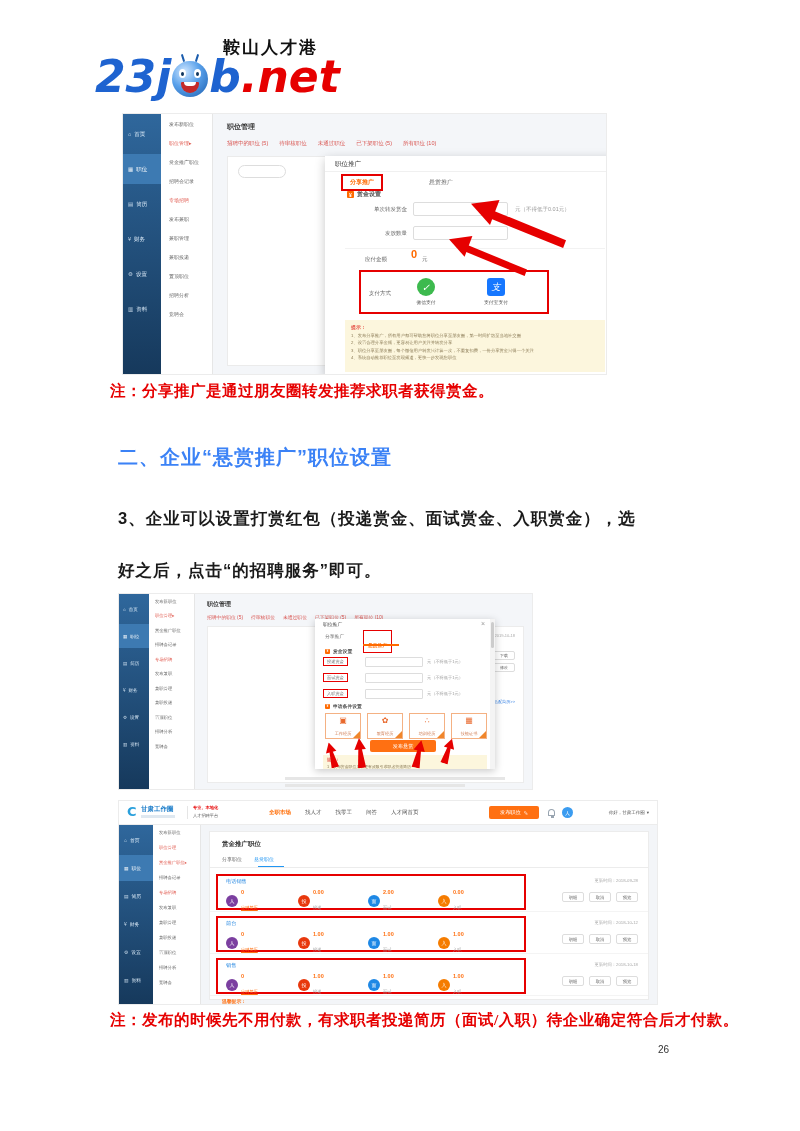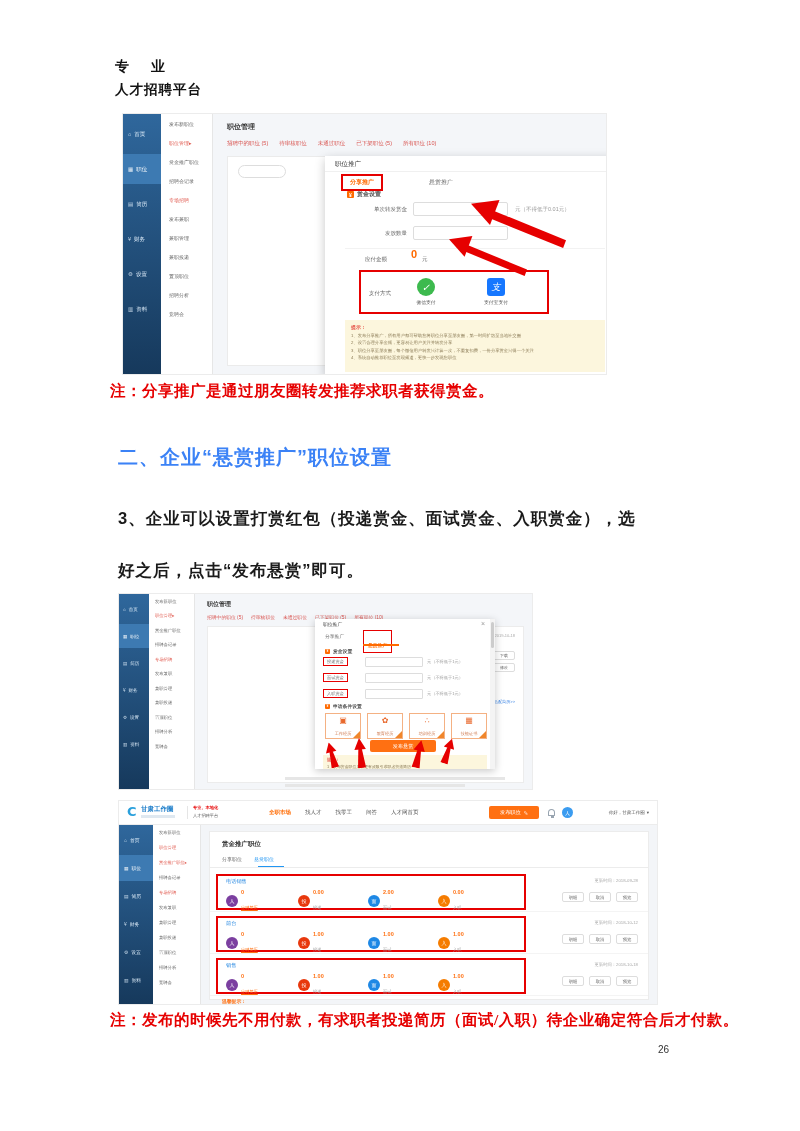--- a/index.html
+++ b/index.html
@@ -197,23 +197,34 @@
   .s3-rbtns { position:absolute; right:10px; top:20px; display:flex; gap:5px; }
   .s3-rbtns .tinybtn { width:22px; height:10px; font-size:4.3px; }
   .s3-foot { position:absolute; left:12px; top:166px; font-size:4.8px; font-weight:bold; color:#ff7012; }
 </style>
 </head>
 <body>
 
 <div class="page">
 
   <div class="logo">
-    <div class="slogan">
-      <div class="l1">专 业</div>
-      <div class="l2">人才招聘平台</div>
+    <div class="logo-left">
+      <div class="site-name">鞍山人才港</div>
+      <div class="brand">
+        <span>23j</span>
+        <span class="face">
+            <i class="ant l"></i>
+            <i class="ant r"></i>
+            <i class="eye l"></i>
+            <i class="eye r"></i>
+            <i class="mouth"></i>
+          </span>
+        <span>b</span>
+        <span class="net">.net</span>
+      </div>
     </div>
   </div>
 
   <div id="shot1" class="shot">
     <div class="side">
       <div class="side-item">
           <span class="ico">⌂</span>
           <span>首页</span>
         </div>
       <div class="side-item active">
@@ -347,21 +358,21 @@
             <polygon points="0,4 30,0 20,26" fill="#e60000"></polygon>
             <polygon points="16,8 100,42 97,50 12,16" fill="#e60000"></polygon>
           </svg>
       </div>
     </div>
   </div>
 
   <p class="note n1">注：分享推广是通过朋友圈转发推荐求职者获得赏金。</p>
   <h2 class="heading">二、企业“悬赏推广”职位设置</h2>
   <p class="para pl1">3、企业可以设置打赏红包（投递赏金、面试赏金、入职赏金），选</p>
-  <p class="para pl2">好之后，点击“发布悬赏”即可。</p>
+  <p class="para pl2">好之后，点击“的招聘服务”即可。</p>
 
   <div id="shot2" class="shot">
     <div class="side">
       <div class="side-item">
           <span class="ico">⌂</span>
           <span>首页</span>
         </div>
       <div class="side-item active">
           <span class="ico">▦</span>
           <span>职位</span>

